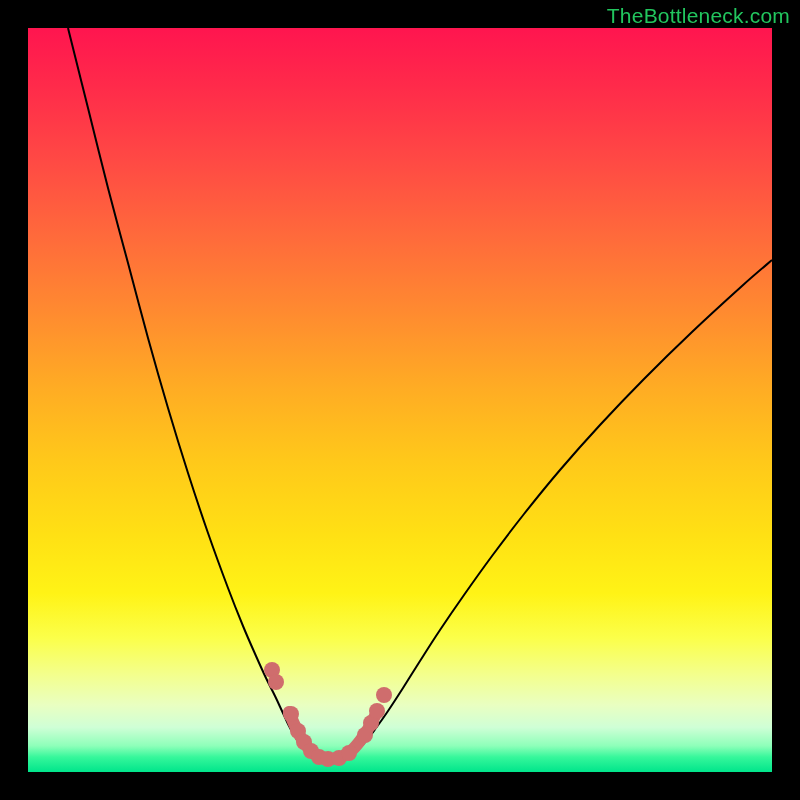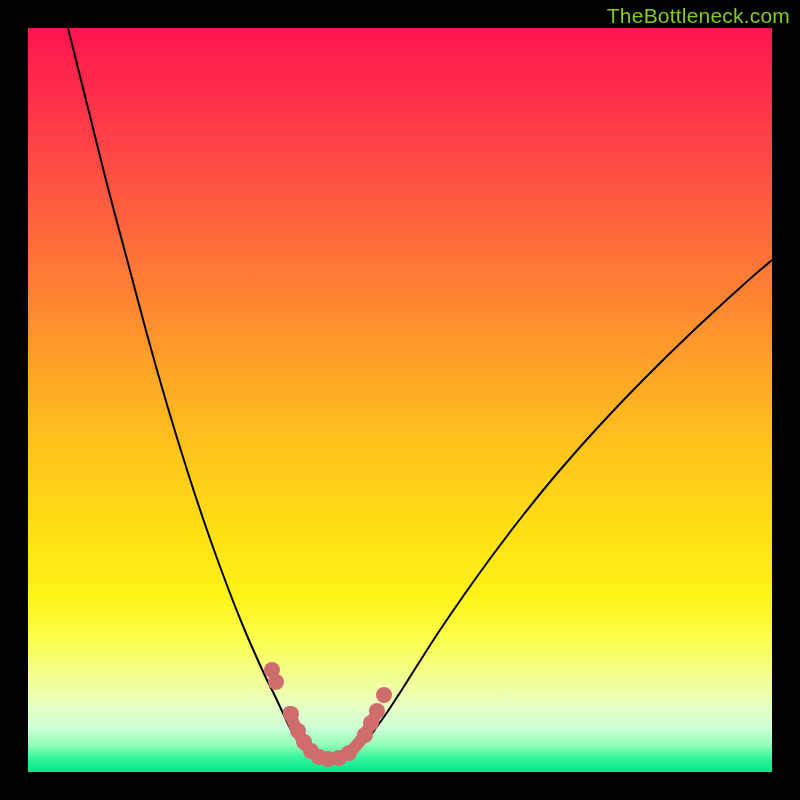--- a/index.html
+++ b/index.html
@@ -48,21 +48,21 @@
     position: absolute;
     left: 0;
     top: 0;
     width: 744px;
     height: 744px;
   }
   .watermark {
     position: absolute;
     top: 4px;
     right: 10px;
-    color: #84cc16;
+    color: #22c55e;
     font-size: 21px;
     font-weight: 500;
     letter-spacing: 0.2px;
   }
 </style>
 </head>
 <body>
 
 <div class="frame">
   <div class="plot">

